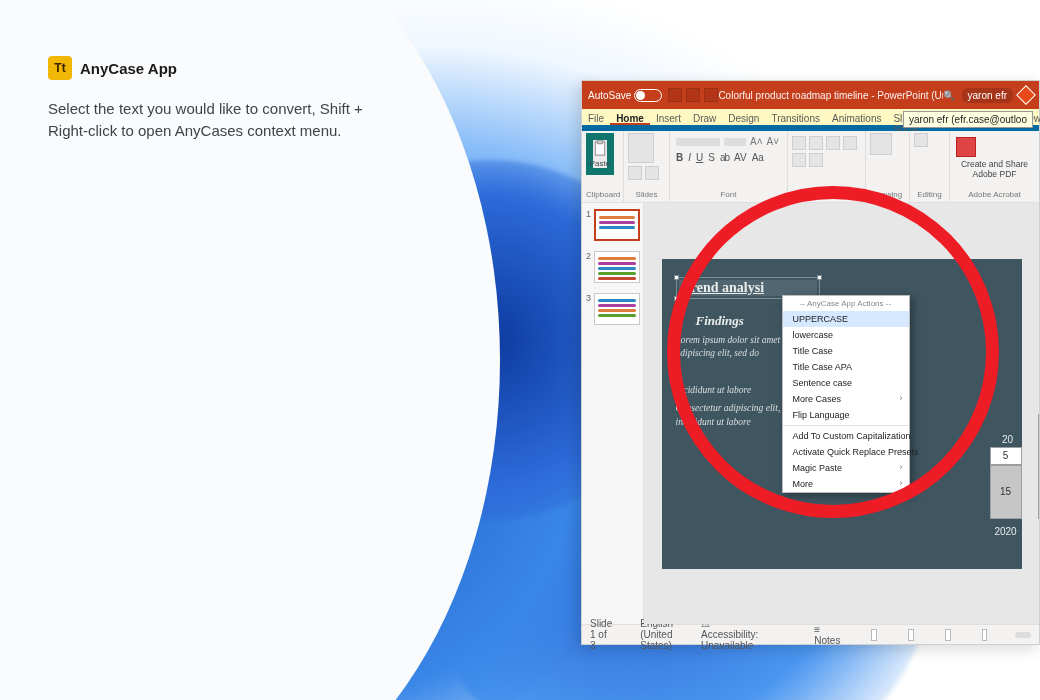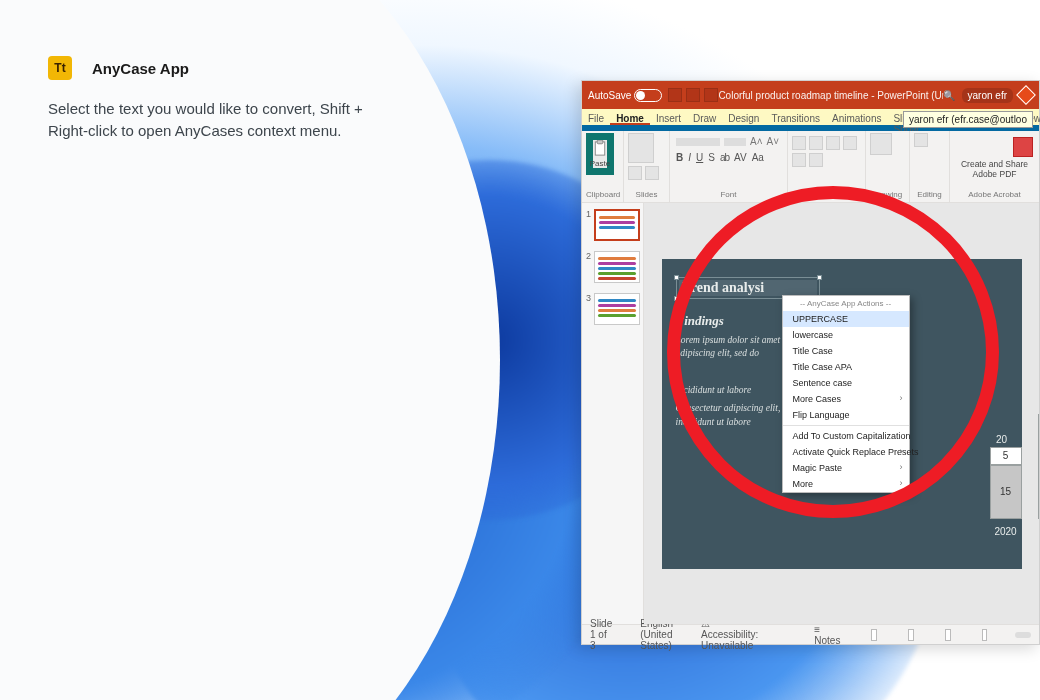--- a/index.html
+++ b/index.html
@@ -10,21 +10,21 @@
   radial-gradient(ellipse 600px 500px at 420px 420px, #1d6dd9 0%, #3a87e8 30%, #87bcf8 55%, rgba(230,242,255,0.6) 75%, rgba(255,255,255,0) 90%);
 }
 .bloom { position:absolute; border-radius:50%; filter:blur(2px); }
 .b1 { width:480px; height:480px; left:140px; top:260px; background:radial-gradient(circle at 40% 40%, #1d5bc7, #3a87e8 60%, transparent 80%); }
 .b2 { width:380px; height:360px; left:300px; top:160px; background:radial-gradient(circle at 50% 50%, #0d3a9f, #2d6bd9 55%, transparent 80%); }
 .b3 { width:520px; height:520px; left:420px; top:280px; background:radial-gradient(circle at 40% 40%, #1b52c7, #4a96f0 55%, transparent 80%); }
 .lp { position:absolute; width:640px; height:920px; left:-140px; top:-100px; background:#fafbfc; border-radius:0 50% 50% 0; }
 
 
 .mk { position:absolute; left:48px; top:56px; width:400px; }
-.logo { display:flex; align-items:center; gap:20px; font-weight:600; font-size:15px; color:#1a1a1a; }
+.logo { display:flex; align-items:center; gap:8px; font-weight:600; font-size:15px; color:#1a1a1a; }
 .logo-box { width:24px; height:24px; background:#f2b705; border-radius:4px; display:flex; align-items:center; justify-content:center; font-weight:700; font-size:12px; color:#3a2200; }
 .mk h1 { margin-top:44px; font-size:33px; line-height:1.25; font-weight:700; color:#1f2428; letter-spacing:-0.4px; }
 .mk p { margin-top:18px; font-size:15px; line-height:1.45; color:#3d454c; max-width:320px; }
 
 
 .pp { position:absolute; left:581px; top:80px; width:459px; height:565px; background:#fff; border:1px solid #d0d0d0; box-shadow:-4px 4px 14px rgba(0,0,0,0.15); display:flex; flex-direction:column; }
 .tbar { height:28px; background:#c43e1c; display:flex; align-items:center; padding:0 6px; color:#fff; font-size:10px; }
 .asave { display:flex; align-items:center; gap:3px; }
 .pill { width:28px; height:13px; border:1px solid #fff; border-radius:7px; position:relative; }
 .pill::after { content:""; position:absolute; left:1px; top:1px; width:9px; height:9px; border-radius:50%; background:#fff; }
@@ -52,22 +52,22 @@
 .th .num { position:absolute; left:-0px; top:0; font-size:9px; color:#666; }
 .th .sl { margin-left:8px; width:46px; height:32px; background:#fff; border:1px solid #c9c9c9; padding:3px; }
 .th.act .sl { border:2px solid #c43e1c; }
 .th .sl .row { height:3px; margin:2px 0; border-radius:2px; }
 
 .stage { flex:1; background:#e7e7e7; position:relative; display:flex; align-items:center; justify-content:center; }
 .slide { width:360px; height:310px; background:#3f5560; position:relative; color:#e8eceb; font-family:Georgia, "Times New Roman", serif; padding:26px 42px 22px 42px; }
 .sel { position:absolute; left:14px; top:18px; width:144px; height:22px; border:1px solid #7a8e95; }
 .sel .h { position:absolute; width:5px; height:5px; background:#fff; border:1px solid #7a8e95; }
 .sel .h1{left:-3px;top:-3px;} .sel .h2{right:-3px;top:-3px;} .sel .h3{left:-3px;bottom:-3px;} .sel .h4{right:-3px;bottom:-3px;}
-.sel .txt { position:absolute; inset:2px; background:rgba(100,120,130,.5); display:flex; align-items:center; padding:0 4px; font-size:14px; font-weight:600; }
-.slide h4 { font-size:13px; font-style:italic; font-weight:600; }
+.sel .txt { position:absolute; inset:2px; background:rgba(100,120,130,.5); display:flex; align-items:center; padding:0 4px; font-size:14px; font-weight:600;text-decoration:underline; }
+.slide h4 { font-size:13px; font-style:italic; font-weight:600;margin-left:20px; }
 .slide p { font-size:9.5px; line-height:1.45; margin-top:5px; font-style:italic; opacity:.9; }
 
 .ctx { position:absolute; left:120px; top:36px; width:128px; background:#fff; border:1px solid #bcbcbc; box-shadow:3px 3px 8px rgba(0,0,0,.35); font-family:"Segoe UI",Arial,sans-serif; font-size:9px; color:#222; z-index:6; }
 .ctx .hdr { color:#888; text-align:center; font-size:8px; padding:3px 0; }
 .ctx .it { padding:3px 18px 3px 10px; cursor:pointer; position:relative; white-space:nowrap; }
 .ctx .it.hov { background:#d6e8ff; }
 .ctx .it.sub::after { content:"›"; position:absolute; right:6px; top:2px; color:#777; }
 .ctx hr { border:none; border-top:1px solid #e0e0e0; margin:2px 0; }
 
 .chart { position:absolute; right:-58px; bottom:32px; width:94px; height:140px; font-family:"Segoe UI",Arial,sans-serif; }
@@ -188,21 +188,21 @@
         </div>
       <div class="lbl">Drawing</div>
     </div>
     <div class="rgrp" style="width:40px">
       <div class="icoblock">
           <span class="icox"></span>
         </div>
       <div class="lbl">Editing</div>
     </div>
     <div class="rgrp" style="flex:1;border-right:none">
-      <div style="text-align:center;font-size:8.5px;padding:4px 2px;display:flex;flex-direction:column;align-items:flex-end">
+      <div style="text-align:center;font-size:8.5px;padding:4px 2px;display:flex;flex-direction:column;align-items:flex-start">
         <span class="icox" style="width:20px;height:20px;background:#d44;border-color:#b22"></span>
         <span style="margin-top:2px">Create and Share Adobe PDF</span>
       </div>
       <div class="lbl">Adobe Acrobat</div>
     </div>
   </div>
 
   <div class="body">
     <div class="thumbs" id="thumbs">
         <div class="th act">
@@ -269,21 +269,21 @@
               <div class="it sub">Magic Paste</div>
               <div class="it sub">More</div>
             </div>
         </div>
 
         <div class="chart" id="chart">
             <div class="col" style="left: 4px;">
               <div class="seg" style="height: 18px; background: rgb(255, 255, 255); border: 1px solid rgb(154, 160, 160);">5</div>
               <div class="seg" style="height: 54px; background: rgb(198, 198, 198); border: 1px solid rgb(154, 160, 160);">15</div>
             </div>
-            <div class="top" style="left: 0; bottom: 92px;">20</div>
+            <div class="top" style="left: 6px; bottom: 92px;">20</div>
             <div class="cap" style="left: 4px;">2020</div>
             <div class="col" style="left: 52px;">
               <div class="seg" style="height: 14.4px; background: rgb(255, 255, 255); border: 1px solid rgb(154, 160, 160);">4</div>
               <div class="seg" style="height: 90px; background: rgb(198, 198, 198); border: 1px solid rgb(154, 160, 160);">25</div>
             </div>
             <div class="top" style="left: 52px; bottom: 124.4px;">29</div>
             <div class="cap" style="left: 52px;">2021</div>
           </div>
       </div>
     </div>

